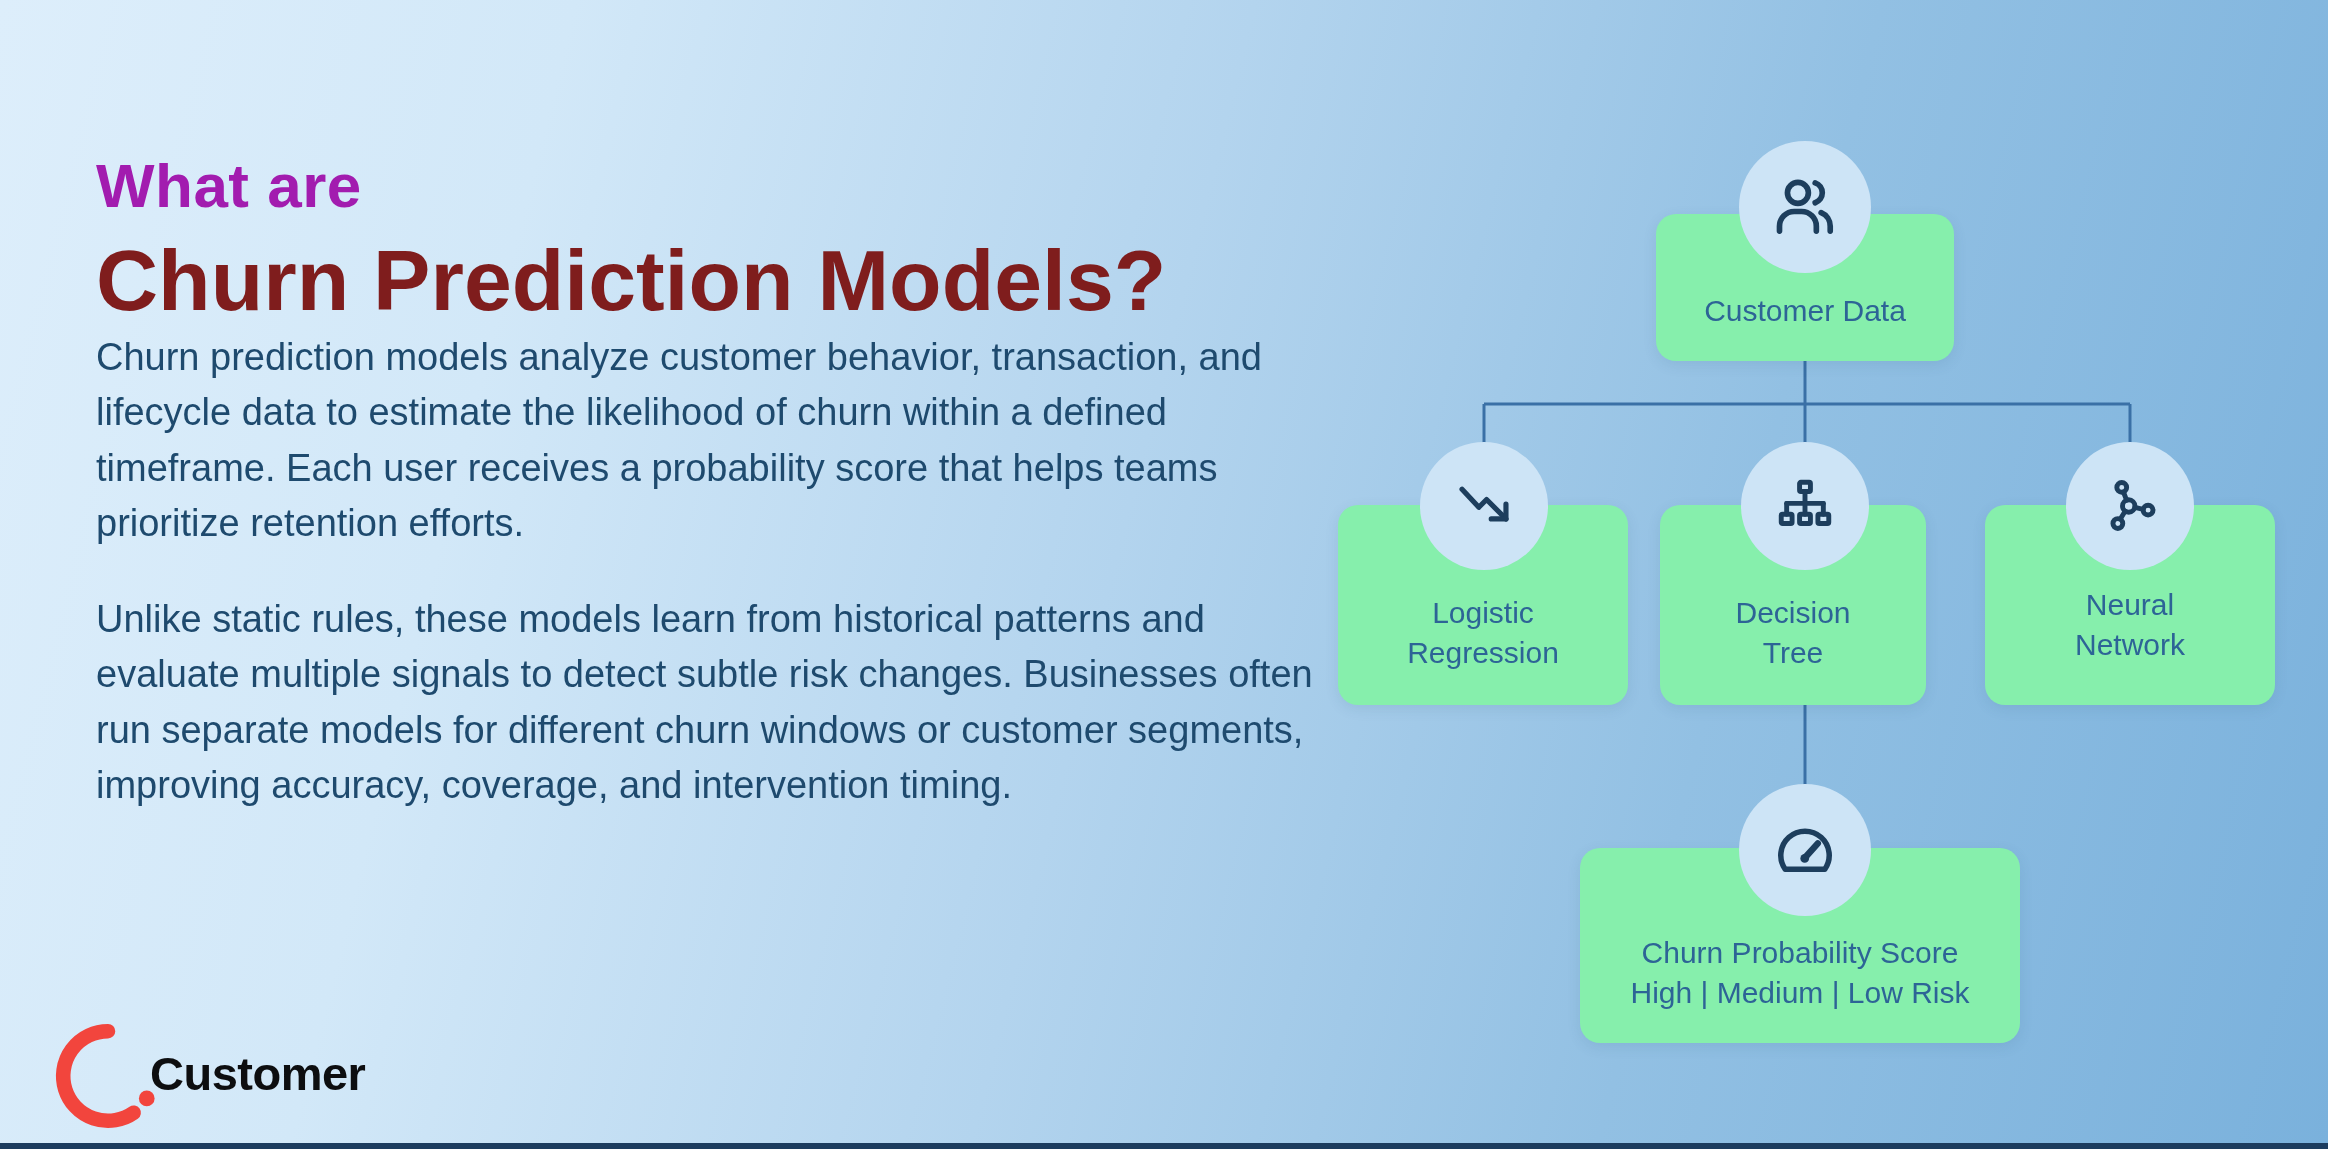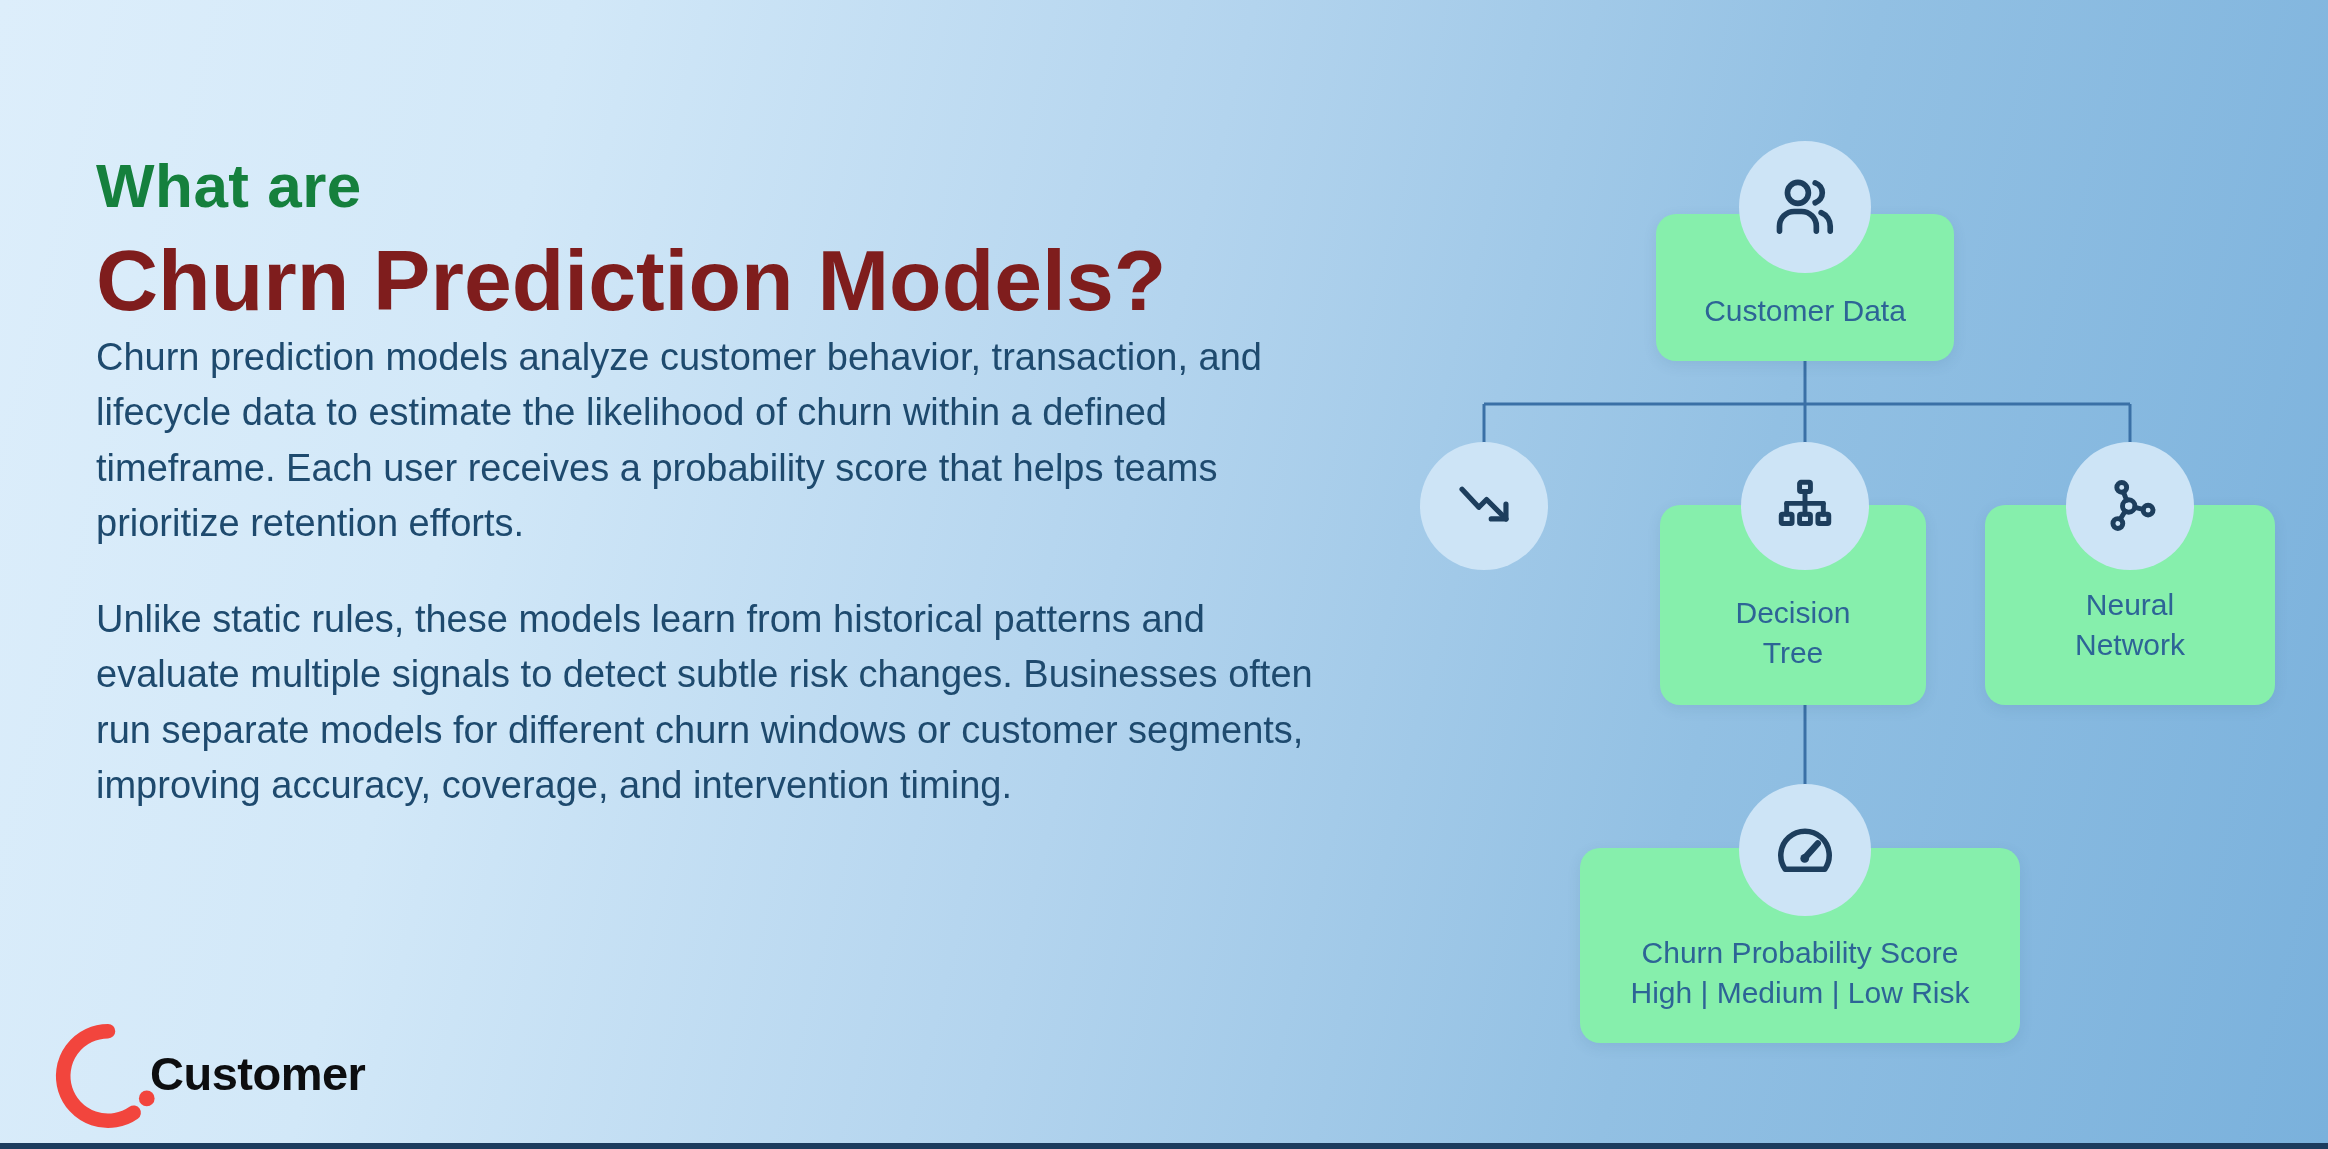--- a/index.html
+++ b/index.html
@@ -10,21 +10,21 @@
     background:linear-gradient(104deg,#ddeefb 0%, #d2e8f8 22%, #b3d4ee 48%, #92c0e3 72%, #7ab1dc 100%);
   }
   .bottom-bar{
     position:absolute; left:0; bottom:0; width:100%; height:6px;
     background:#1c3c5e;
   }
 
   
   .content{ position:absolute; left:96px; top:150px; width:1260px; }
   .title-line1{
-    font-size:62px; font-weight:bold; color:#15803d; letter-spacing:.5px;
+    font-size:62px; font-weight:bold; color:#a21caf; letter-spacing:.5px;
   }
   .title-line2{
     font-size:86px; font-weight:bold; color:#7f1d1d; margin-top:10px; letter-spacing:0;
   }
   .para{
     font-size:38px; color:#1e4a6e; line-height:1.46; width:1250px;
   }
   .para + .para{ margin-top:40px; }
 
   
@@ -103,20 +103,24 @@
   </div>
   <div class="node-circle circle-customer">
     <svg width="68" height="68" viewBox="0 0 24 24" fill="none" stroke="#1d3e5d" stroke-width="2" stroke-linecap="round" stroke-linejoin="round">
       <circle cx="9.5" cy="7" r="3.7"></circle>
       <path d="M3 20.5v-1.7a5.2 5.2 0 0 1 5.2-5.2h2.6a5.2 5.2 0 0 1 5.2 5.2v1.7"></path>
       <path d="M15.6 3.5a3.7 3.7 0 0 1 0 7"></path>
       <path d="M20.9 20.5v-1.7a5.2 5.2 0 0 0-3.2-4.8"></path>
     </svg>
   </div>
 
+  <div class="card card-logistic">
+    <div class="label">Logistic</div>
+    <div class="label">Regression</div>
+  </div>
   <div class="node-circle circle-logistic">
     <svg width="62" height="62" viewBox="0 0 24 24" fill="none" stroke="#1d3e5d" stroke-width="2" stroke-linecap="round" stroke-linejoin="round">
       <polyline points="3.5 5.5 10 12.5 13 9.5 20.5 17"></polyline>
       <polyline points="14.8 17 20.5 17 20.5 11.3"></polyline>
     </svg>
   </div>
 
   <div class="card card-decision">
     <div class="label">Decision</div>
     <div class="label">Tree</div>

